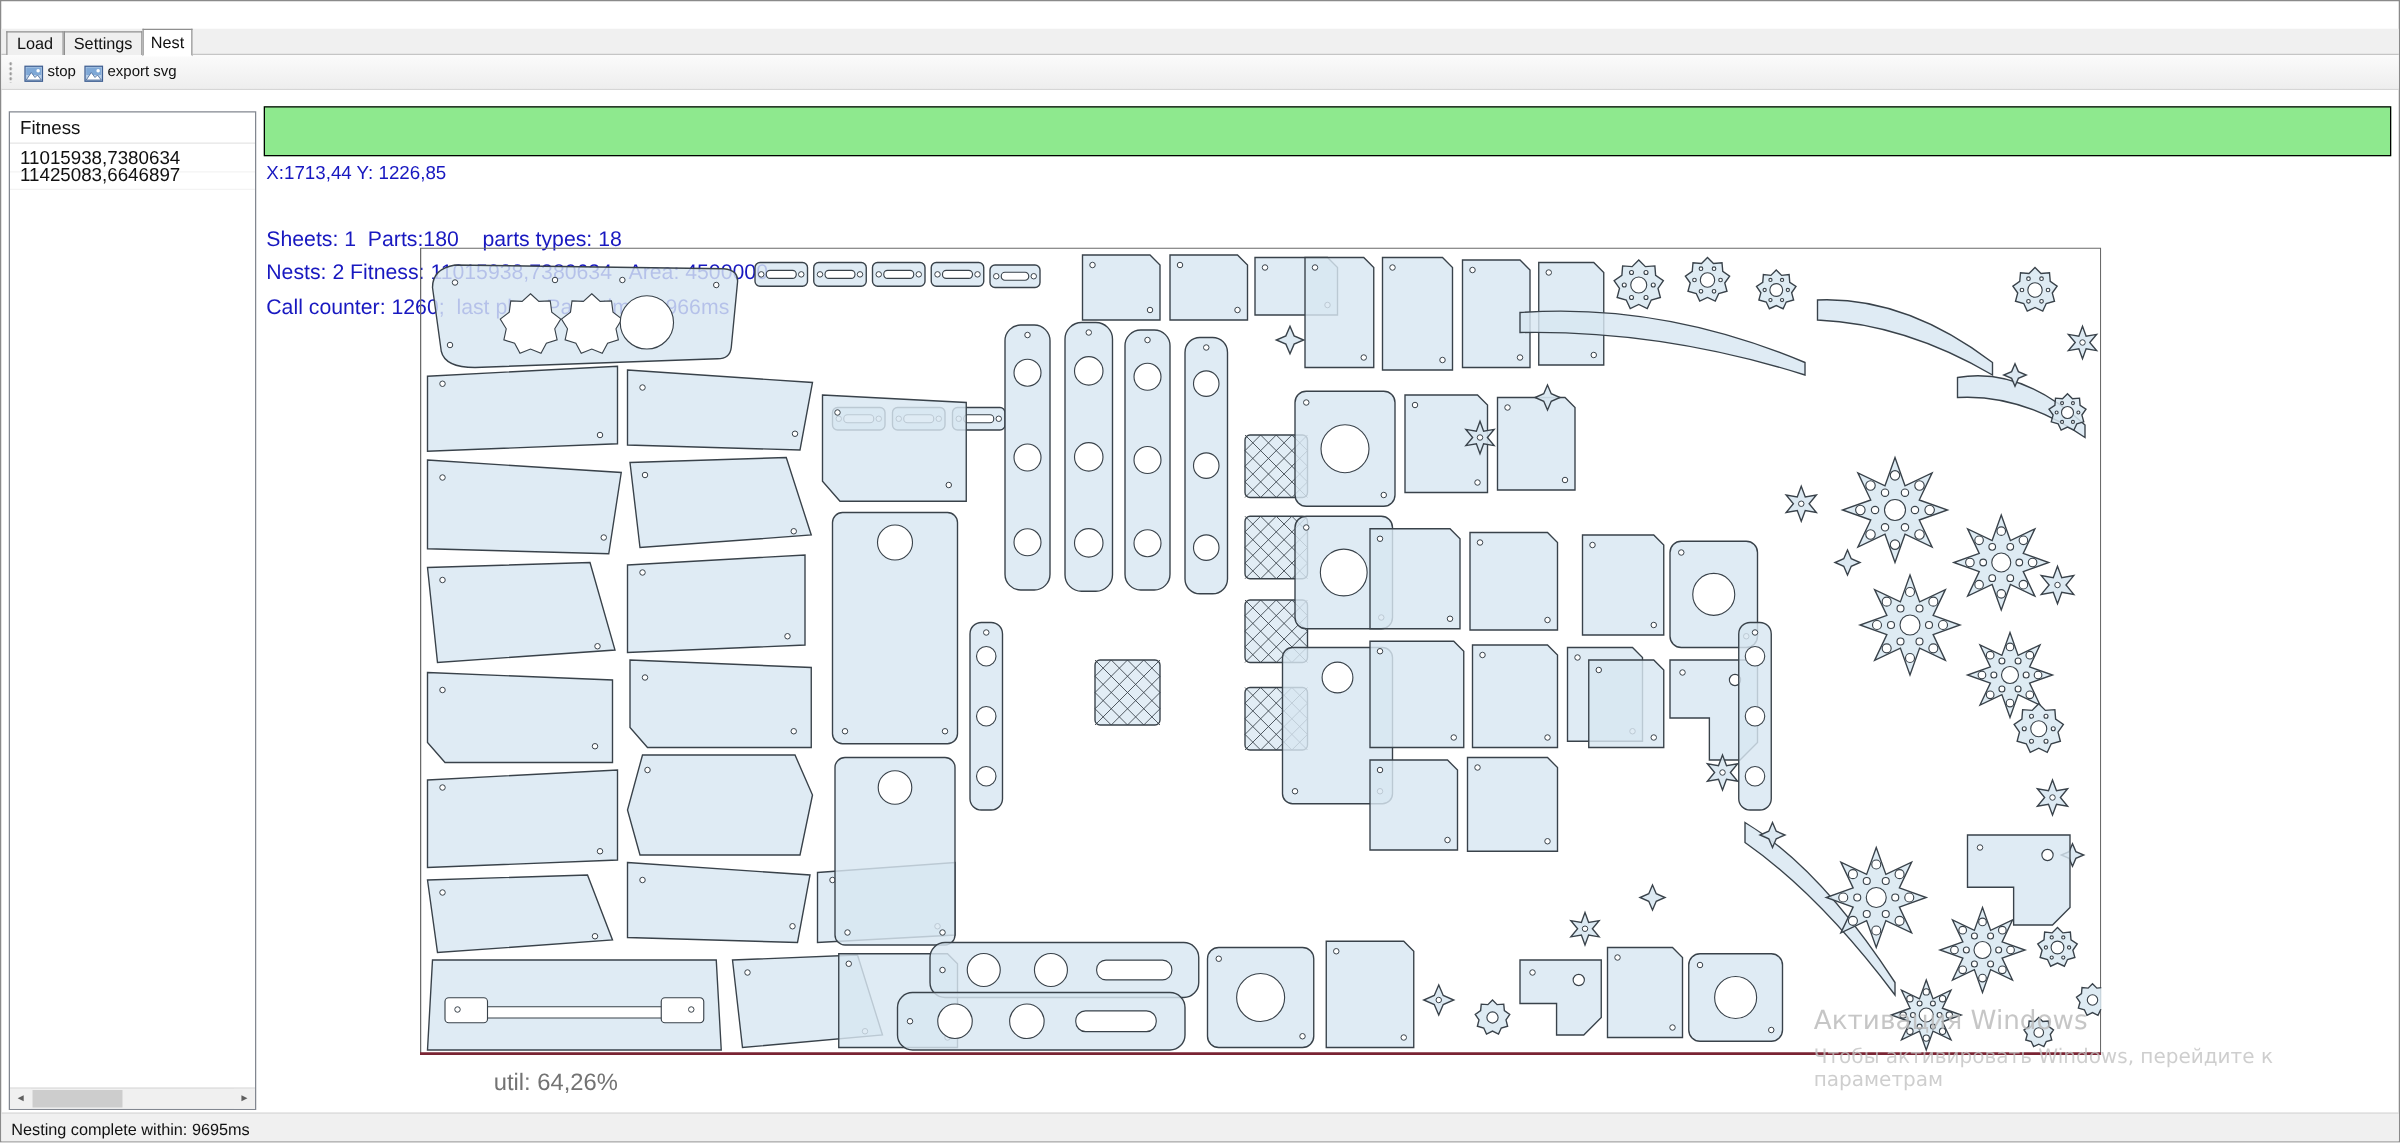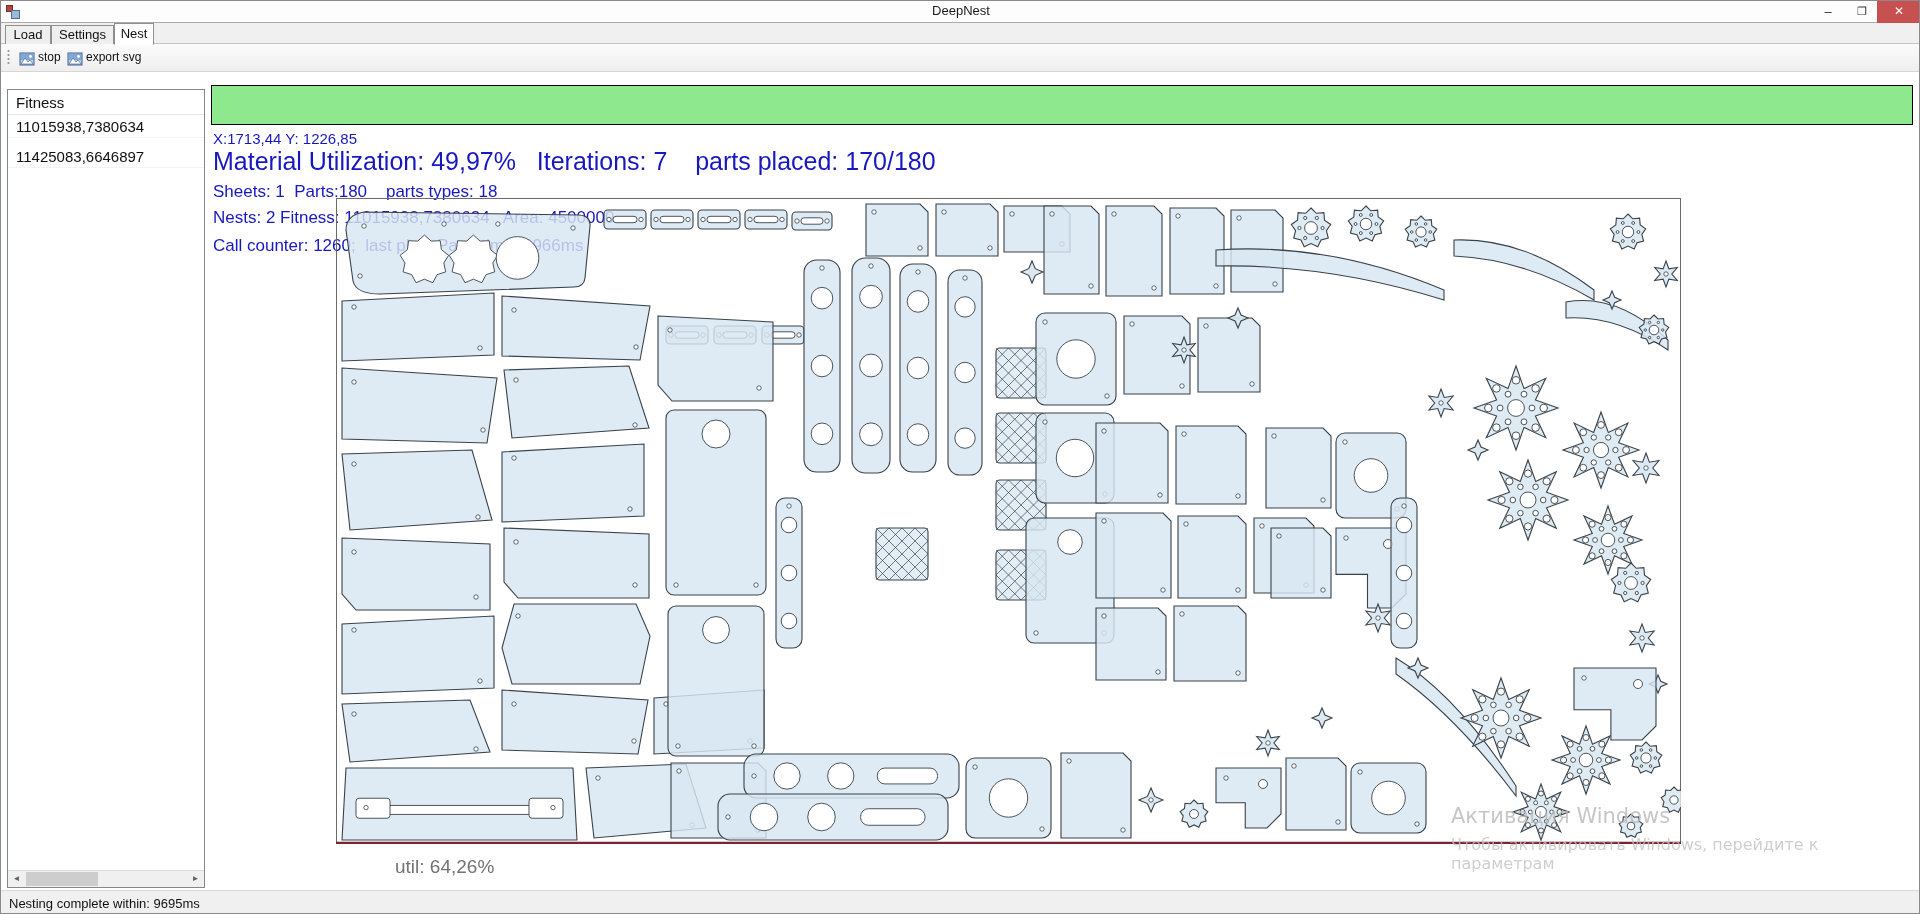--- a/index.html
+++ b/index.html
@@ -53,21 +53,21 @@
   
   #sidebar {
     position:absolute; left:6px; top:88px; width:198px; height:799px;
     background:#fff; border:1px solid #828790;
   }
   #fitness-header { position:absolute; left:0; top:0; width:100%; height:25px;
     border-bottom:1px solid #e5e5e5; font-size:15px; color:#111; padding:4px 0 0 8px; }
   .fitness-row { position:absolute; left:0; width:100%; height:22px; font-size:15px;
     color:#111; padding:2px 0 0 8px; border-bottom:1px solid #f3f3f3; cursor:default;}
   #row-0 { top:26px; }
-  #row-1 { top:56px; }
+  #row-1 { top:40px; }
   #side-scroll { position:absolute; left:0; bottom:0; width:196px; height:17px; background:#f0f0f0; border-top:1px solid #dcdcdc;}
   .scroll-arrow { position:absolute; top:0; width:17px; height:16px; color:#5f5f5f; font-size:8px; text-align:center; line-height:16px; background:#f0f0f0; cursor:default;}
   #scroll-left { left:0; }
   #scroll-right { right:0; }
   #scroll-thumb { position:absolute; left:18px; top:1px; width:72px; height:14px; background:#cdcdcd; cursor:default;}
   
   .stat { position:absolute; white-space:pre; color:#1818c0; z-index:1; }
   #progressbar { position:absolute; left:210px; top:84px; width:1702px; height:40px;
     background:#8ee98e; border:1px solid #000; z-index:1; }
   #coords { left:212px; top:129px; font-size:15px; }
@@ -87,30 +87,20 @@
   
   #statusbar { position:absolute; left:0; top:889px; width:1920px; height:25px;
     background:#f0f0f0; border-top:1px solid #d9d9d9; }
   #status-text { position:absolute; left:8px; top:5px; font-size:13px; color:#111; }
 </style>
 </head>
 <body>
 
 <div id="stage">
 
-  <div id="titlebar">
-    <div id="app-icon">
-      <div class="sq1"></div>
-      <div class="sq2"></div>
-    </div>
-    <div id="title-text">DeepNest</div>
-    <div class="win-btn" id="btn-min">–</div>
-    <div class="win-btn" id="btn-restore">❐</div>
-    <div class="win-btn" id="btn-close">✕</div>
-  </div>
 
   <div id="tabstrip">
     <div class="tab" id="tab-load">Load</div>
     <div class="tab" id="tab-settings">Settings</div>
     <div class="tab active" id="tab-nest">Nest</div>
   </div>
 
   <div id="toolbar">
     <div class="grip"></div>
     <div class="tool-btn" id="btn-stop">
@@ -139,21 +129,20 @@
     <div class="fitness-row" id="row-1">11425083,6646897</div>
     <div id="side-scroll">
       <div class="scroll-arrow" id="scroll-left">◄</div>
       <div id="scroll-thumb"></div>
       <div class="scroll-arrow" id="scroll-right">►</div>
     </div>
   </div>
 
   <div id="progressbar"></div>
   <div class="stat" id="coords">X:1713,44 Y: 1226,85</div>
-  <div class="stat" id="headline">Material Utilization: 49,97%   Iterations: 7    parts placed: 170/180</div>
   <div class="stat" id="line-sheets">Sheets: 1  Parts:180    parts types: 18</div>
   <div class="stat" id="line-nests">Nests: 2 Fitness: 11015938,7380634   Area: 4500000</div>
   <div class="stat" id="line-call">Call counter: 1260;  last placeParts time: 3966ms</div>
   <div id="util">util: 64,26%</div>
 
   <svg id="nest-canvas" viewBox="0 0 1345 646">
       <rect x="0.5" y="0.5" width="1344" height="645" fill="none" stroke="#6a6a6a" stroke-width="1"></rect>
       <line x1="0" y1="645" x2="1345" y2="645" stroke="#7a2433" stroke-width="2.5"></line>
       <path d="M28,14 L243,17 Q255,18 254,28 L249,80 Q248,89 238,89 L44,96 Q20,96 17,83 L10,32 Q10,17 28,14 Z" fill="#d8e7f1" fill-opacity="0.82" stroke="#39424a" stroke-width="1.1"></path>
       <path d="M88.4,37.0 L95.1,43.1 L104.2,42.7 L105.4,51.7 L112.6,57.3 L107.8,65.0 L109.7,73.9 L101.1,76.6 L96.8,84.7 L88.4,81.2 L80.0,84.7 L75.7,76.6 L67.1,73.9 L69.0,65.0 L64.2,57.3 L71.4,51.7 L72.6,42.7 L81.7,43.1 Z" fill="#ffffff" stroke="#39424a" stroke-width="0.9"></path>

